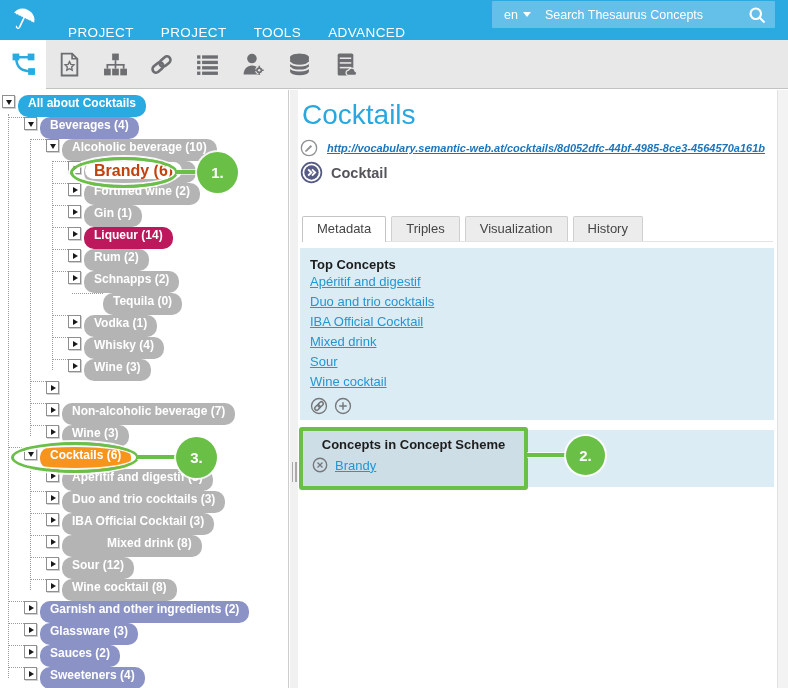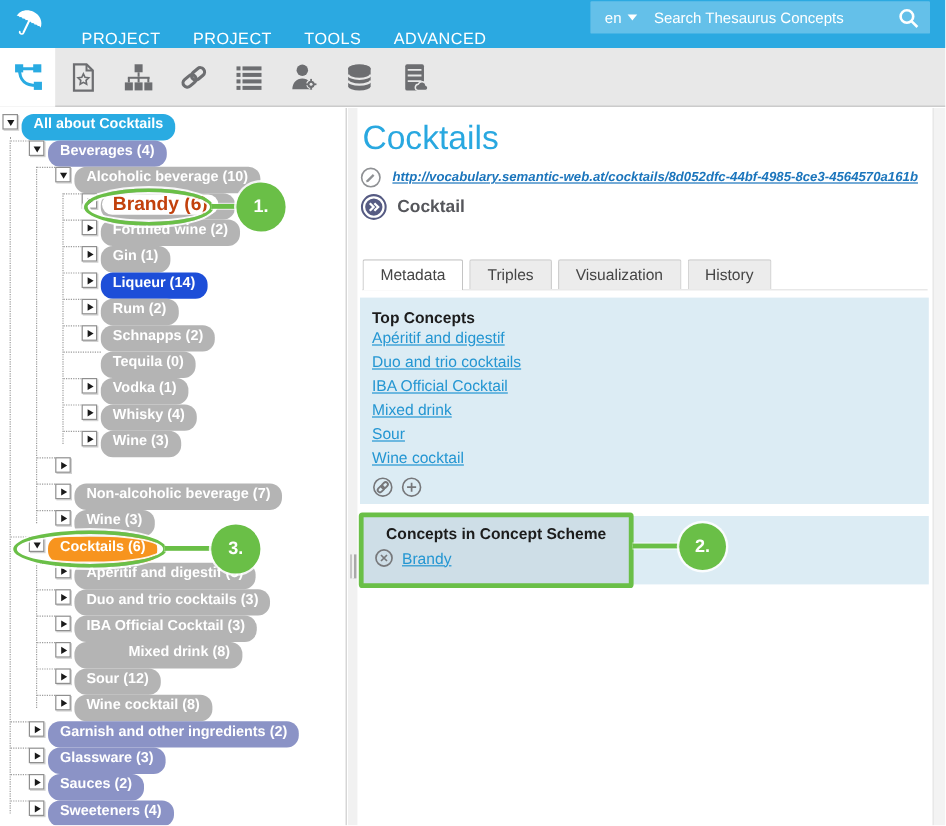--- a/index.html
+++ b/index.html
@@ -238,37 +238,37 @@
           <span class="exp">
             <span class="tri-right"></span>
           </span>
           <span class="pill" style="background: rgb(180, 180, 180);">Gin (1)</span>
         </div>
         <div class="trow" style="padding-left: 53px;">
           <span class="stub" style="width: 15px;"></span>
           <span class="exp">
             <span class="tri-right"></span>
           </span>
-          <span class="pill" style="background: #1d4ed8;">Liqueur (14)</span>
+          <span class="pill" style="background: #be185d;">Liqueur (14)</span>
         </div>
         <div class="trow" style="padding-left: 53px;">
           <span class="stub" style="width: 15px;"></span>
           <span class="exp">
             <span class="tri-right"></span>
           </span>
           <span class="pill" style="background: rgb(180, 180, 180);">Rum (2)</span>
         </div>
         <div class="trow" style="padding-left: 53px;">
           <span class="stub" style="width: 15px;"></span>
           <span class="exp">
             <span class="tri-right"></span>
           </span>
           <span class="pill" style="background: rgb(180, 180, 180);">Schnapps (2)</span>
         </div>
-        <div class="trow" style="padding-left: 53px;">
+        <div class="trow" style="padding-left: 72px;">
           <span class="stub" style="width: 31px;"></span>
           <span class="pill" style="background: rgb(180, 180, 180);">Tequila (0)</span>
         </div>
         <div class="trow" style="padding-left: 53px;">
           <span class="stub" style="width: 15px;"></span>
           <span class="exp">
             <span class="tri-right"></span>
           </span>
           <span class="pill" style="background: rgb(180, 180, 180);">Vodka (1)</span>
         </div>

